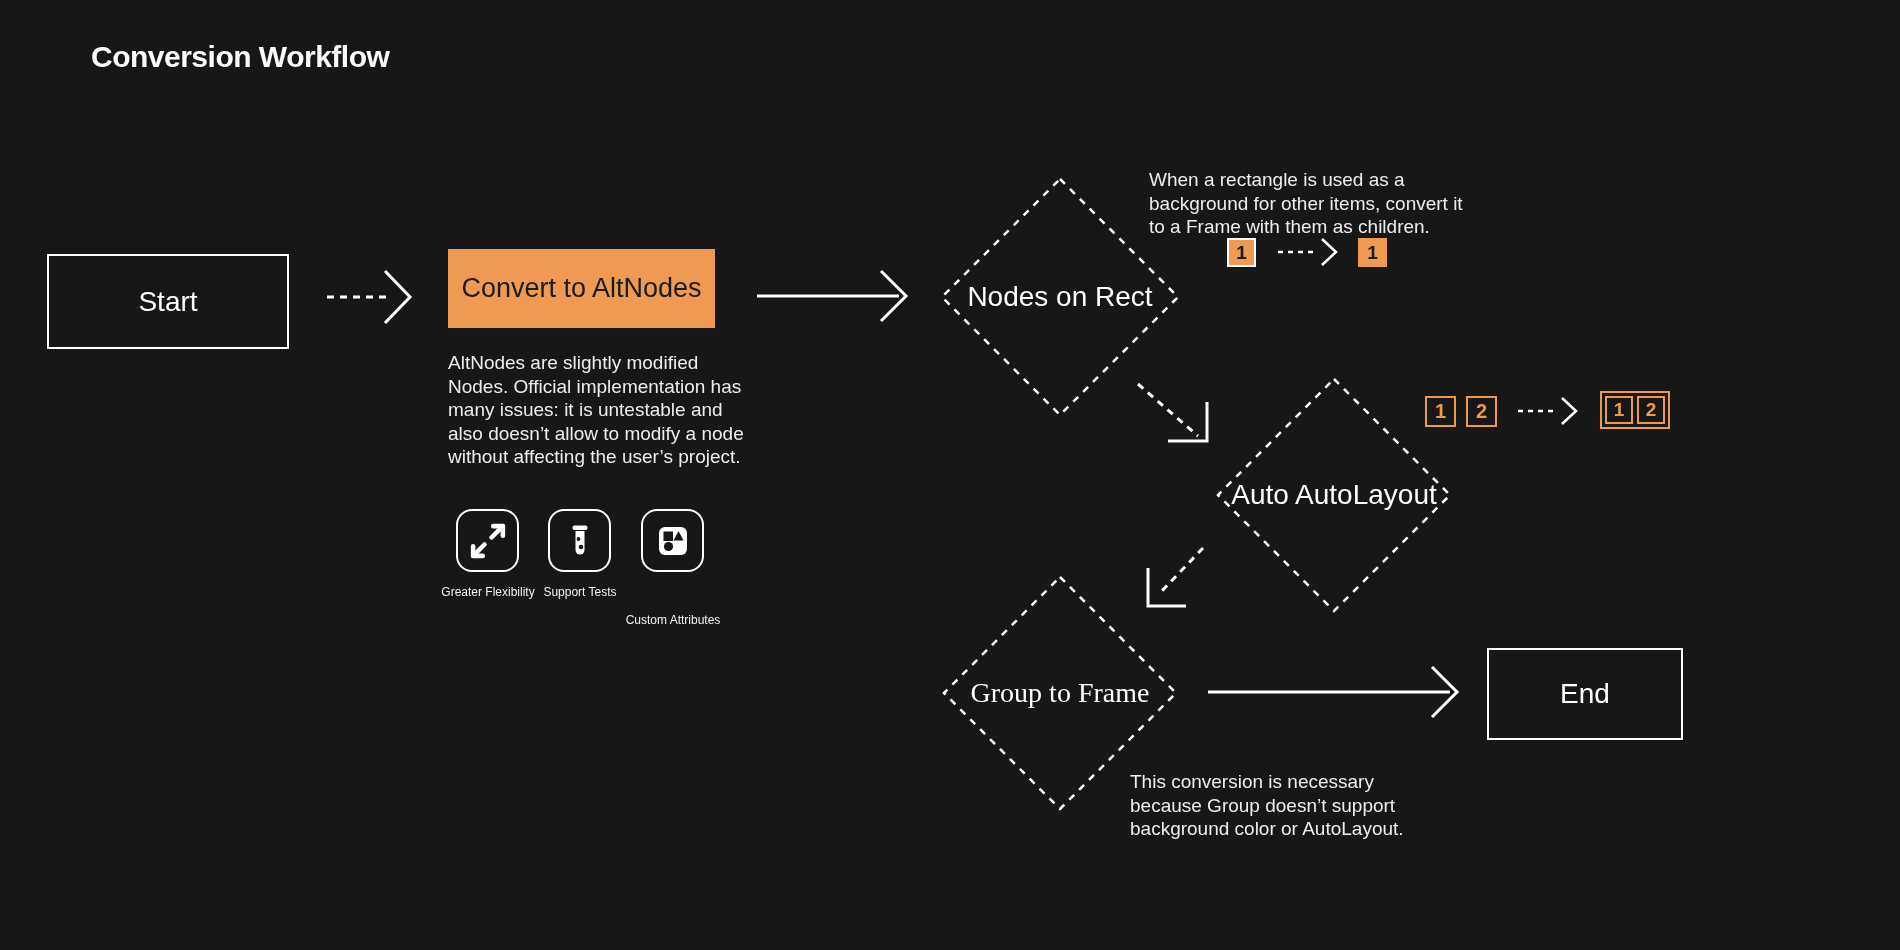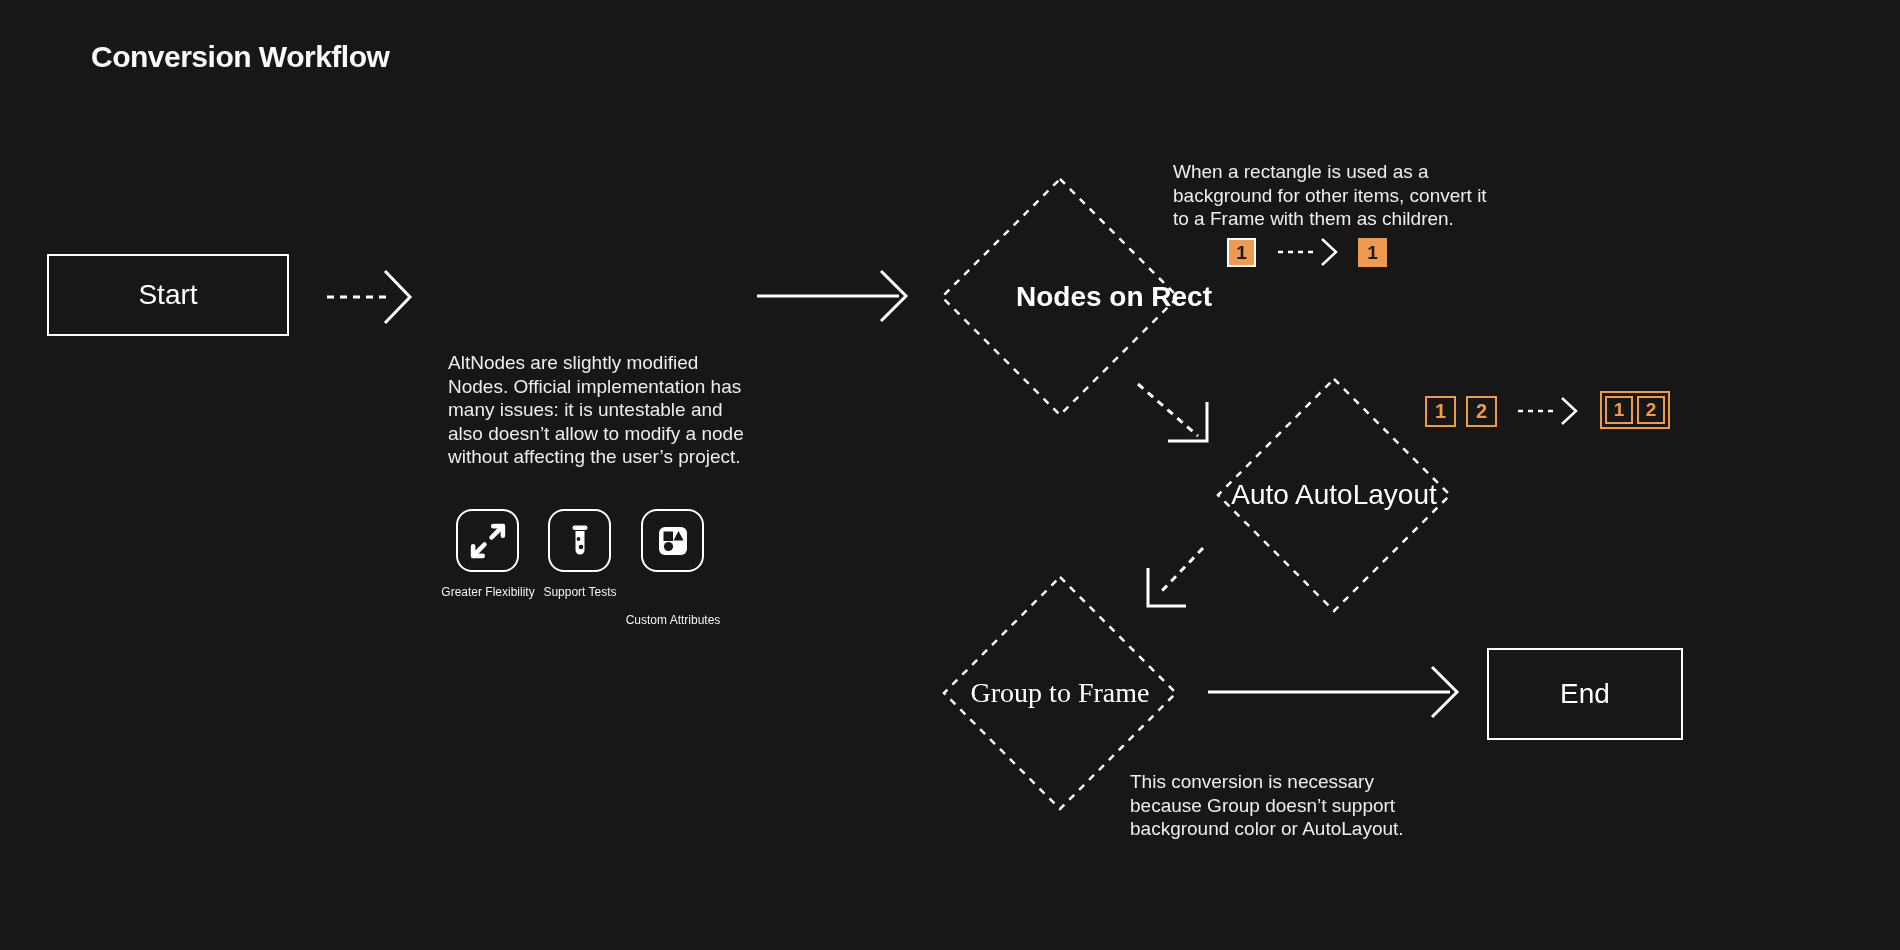--- a/index.html
+++ b/index.html
@@ -97,24 +97,27 @@
 
       <g>
         <line x1="1518" y1="411" x2="1558" y2="411" stroke-width="2.5" stroke-dasharray="5 5"></line>
         <polyline points="1562,398 1576,411 1562,424" stroke-width="2.5"></polyline>
       </g>
     </g>
   </svg>
 
   <div class="abs page-title">Conversion Workflow</div>
 
-  <div class="abs node terminal" style="left:47px; top:254px; width:242px; height:82px;">
+  <div class="abs node terminal" style="left:47px; top:254px; width:242px; height:95px;">
     <span>Start</span>
   </div>
 
+  <div class="abs node process" style="left:448px; top:249px; width:267px; height:79px;">
+    <span>Convert to AltNodes</span>
+  </div>
 
   <div class="abs note" style="left:448px; top:351px; width:300px;">AltNodes are slightly modified Nodes. Official implementation has many issues: it is untestable and also doesn’t allow to modify a node without affecting the user’s project.</div>
 
   <div class="abs icon-card" style="left:456px; top:509px;">
     <svg width="42" height="42" viewBox="0 0 24 24" fill="none" stroke="#ffffff" stroke-width="2.6" stroke-linecap="round" stroke-linejoin="round">
       <polyline points="15 3.5 20.5 3.5 20.5 9"></polyline>
       <line x1="20.5" y1="3.5" x2="14" y2="10"></line>
       <polyline points="9 20.5 3.5 20.5 3.5 15"></polyline>
       <line x1="3.5" y1="20.5" x2="10" y2="14"></line>
     </svg>
@@ -133,25 +136,25 @@
       <rect x="11.5" y="11.5" width="9.5" height="9.5" fill="#171717"></rect>
       <polygon points="26.5,11 31.5,20.5 21.5,20.5" fill="#171717"></polygon>
       <circle cx="16.5" cy="26.5" r="4.6" fill="#171717"></circle>
     </svg>
   </div>
 
   <div class="abs icon-label" style="left:433px; top:581px; width:110px;">Greater Flexibility</div>
   <div class="abs icon-label" style="left:530px; top:581px; width:100px;">Support Tests</div>
   <div class="abs icon-label" style="left:618px; top:581px; width:110px;margin-top:28px;">Custom Attributes</div>
 
-  <div class="abs diamond-label" style="left:1004px; top:280px; width:220px;font-weight:bold;">Nodes on Rect</div>
+  <div class="abs diamond-label" style="left:950px; top:280px; width:220px;">Nodes on Rect</div>
   <div class="abs diamond-label" style="left:1204px; top:478px; width:260px;">Auto AutoLayout</div>
   <div class="abs diamond-label" style="left:950px; top:676px; width:220px;font-family:Liberation Serif, serif;">Group to Frame</div>
 
-  <div class="abs note" style="left:1149px; top:160px; width:318px;margin-left:24px;">When a rectangle is used as a background for other items, convert it to a Frame with them as children.</div>
+  <div class="abs note" style="left:1149px; top:168px; width:318px;">When a rectangle is used as a background for other items, convert it to a Frame with them as children.</div>
   <div class="abs chip chip-filled bordered" style="left:1227px; top:238px;">1</div>
   <div class="abs chip chip-filled" style="left:1358px; top:238px;">1</div>
 
   <div class="abs chip chip-outline" style="left:1425px; top:396px;">1</div>
   <div class="abs chip chip-outline" style="left:1466px; top:396px;">2</div>
   <div class="abs al-wrap" style="left:1600px; top:391px;">
     <div class="chip chip-outline">1</div>
     <div class="chip chip-outline">2</div>
   </div>
 

